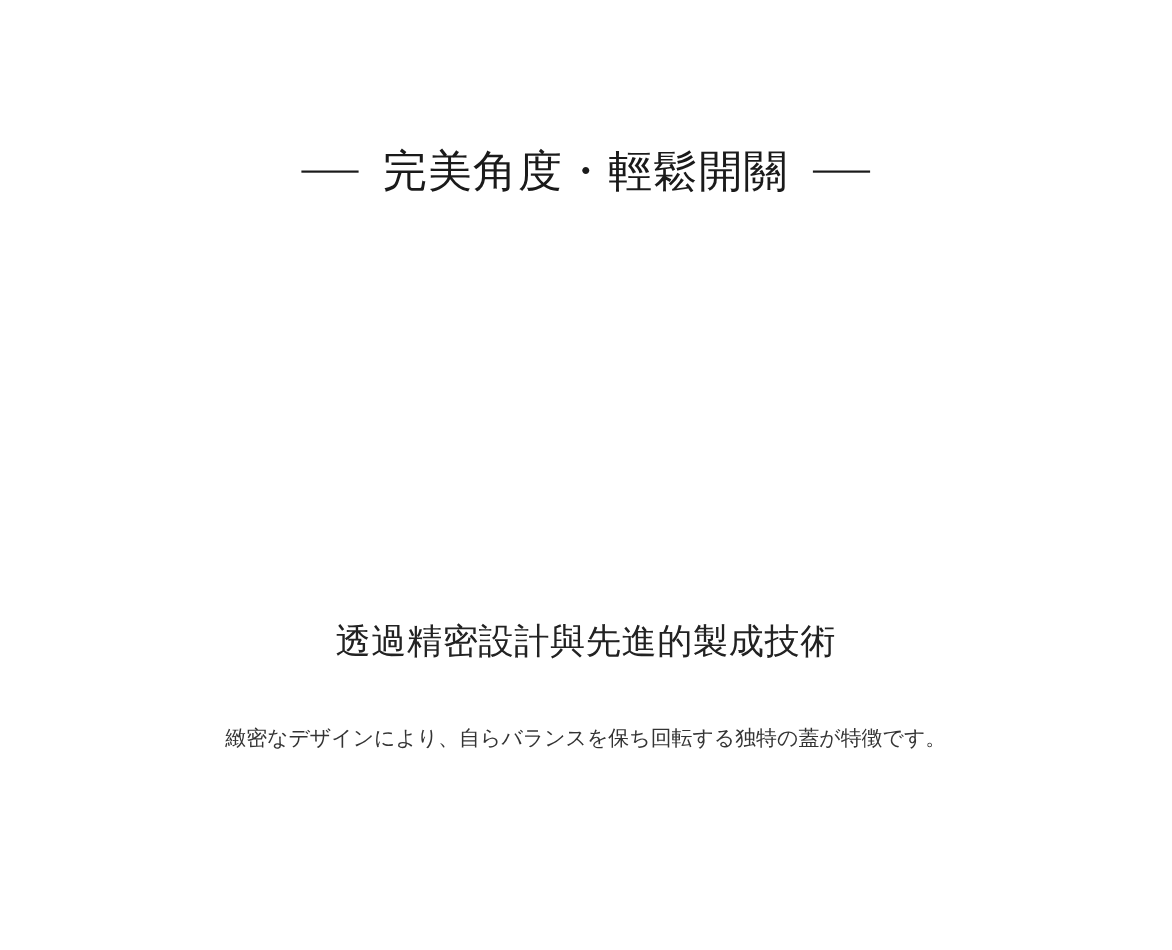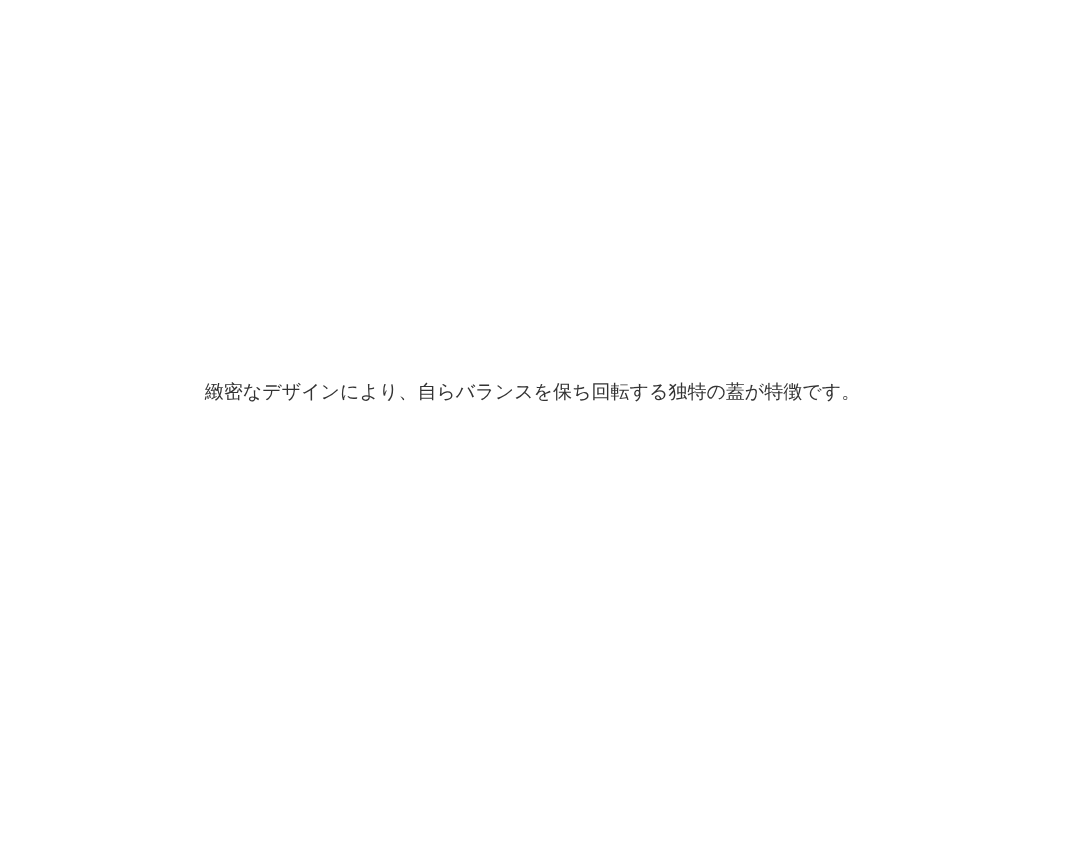--- a/index.html
+++ b/index.html
@@ -50,34 +50,41 @@
   }
   .body-line {
     font-size: 32px;
     line-height: 51px;
     font-weight: 400;
     color: #222222;
     letter-spacing: 0.5px;
     white-space: nowrap;
   }
   .note-jp {
+    margin-top: 49px;
     font-size: 19px;
     line-height: 28px;
     font-weight: 400;
     color: #333333;
     text-align: center;
     white-space: nowrap;
   }
 </style>
 </head>
 <body>
 
 <div class="page">
 
+  <div class="title-row">
+    <span class="title-dash"></span>
+    <h2 class="section-title">完美角度・輕鬆開關</h2>
+    <span class="title-dash"></span>
+  </div>
 
   <div class="image-placeholder"></div>
 
   <div class="body-text">
+    <div class="body-line">透過精密設計與先進的製成技術</div>
   </div>
 
   <div class="note-jp">緻密なデザインにより、自らバランスを保ち回転する独特の蓋が特徴です。</div>
 
 </div>
 
 </body></html>

